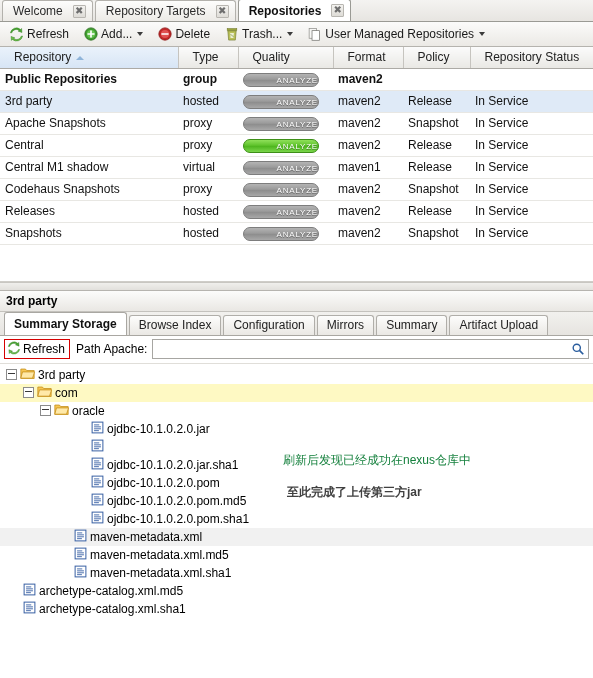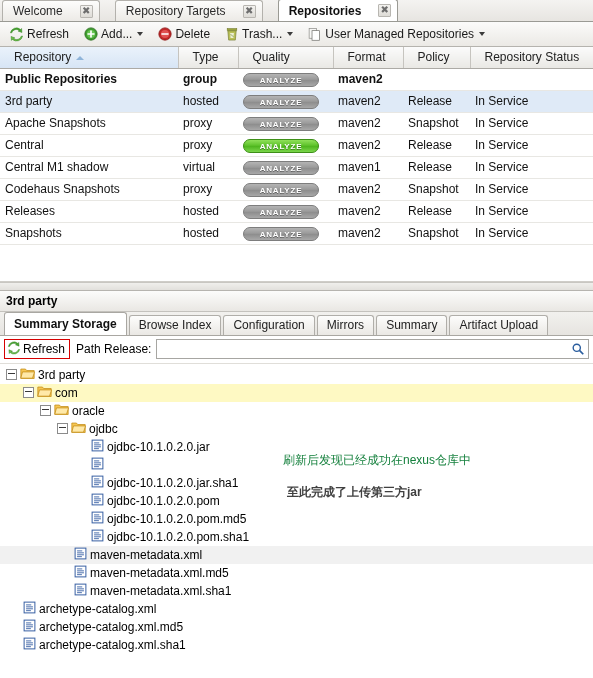--- a/index.html
+++ b/index.html
@@ -33,30 +33,29 @@
     padding-left: 2px;
     box-sizing: border-box;
     position: relative;
   }
   .tab {
     height: 21px;
     box-sizing: border-box;
     display: flex;
     align-items: center;
     padding: 0 6px 0 10px;
-    margin-right: 15px;
+    margin-right: 2px;
     border: 1px solid #b3b1ac;
     border-bottom: none;
     border-radius: 3px 3px 0 0;
     background: linear-gradient(to bottom, #fdfdfc 0%, #eceae6 100%);
     color: #2b2b2b;
     font-size: 12px;
     white-space: nowrap;
     cursor: pointer;
-    gap: 7px;
   }
   .tab.active {
     background: #ffffff;
     font-weight: bold;
     color: #111;
     height: 22px;
     border-color: #9a9a94;
     position: relative;
     z-index: 3;
   }
@@ -156,23 +155,23 @@
   tr.row-selected td {
     background: #dfeaf7;
     border-top: 1px dotted #5f8fc4;
     border-bottom: 1px dotted #5f8fc4;
   }
   .pill {
     display: inline-block;
     width: 76px;
     height: 14px;
     line-height: 14px;
-    text-align: center;
+    text-align: right;
     font-size: 8px;
-    font-weight: bold;
+    font-weight: normal;
     letter-spacing: 0.8px;
     color: #ffffff;
     border-radius: 8px;
     background: linear-gradient(to bottom, #b4b4b4 0%, #9a9a9a 45%, #8c8c8c 50%, #a8a8a8 100%);
     border: 1px solid #7d7d7d;
     box-sizing: border-box;
     text-shadow: 0 1px 0 rgba(0,0,0,.35);
   }
   .pill.green {
     background: linear-gradient(to bottom, #8fe05a 0%, #5fc32c 45%, #4cb41c 50%, #7ad64a 100%);
@@ -503,21 +502,21 @@
   <div class="lookupbar">
     <div class="refresh-hl">
       <span class="ic">
         <svg width="14" height="14" viewBox="0 0 16 16">
           <path d="M3 6.2a5 5 0 0 1 8.3-2.1l-1.6.2 4.1 1.6-.4-4.3-1 1.1A6.6 6.6 0 0 0 1.5 6.2z" fill="#4aa832" stroke="#2f7a1e" stroke-width=".5"></path>
           <path d="M13 9.8a5 5 0 0 1-8.3 2.1l1.6-.2L2.2 10l.4 4.3 1-1.1a6.6 6.6 0 0 0 10.9-3.5z" fill="#6cc24a" stroke="#2f7a1e" stroke-width=".5"></path>
         </svg>
       </span>
       <span>Refresh</span>
     </div>
-    <span class="lookup-label">Path Release:</span>
+    <span class="lookup-label">Path Apache:</span>
     <div class="lookup-field">
       <input type="text" id="lookup-input" placeholder="" style="">
       <span class="magnifier">
         <svg width="14" height="14" viewBox="0 0 16 16">
           <circle cx="6.6" cy="6.6" r="4.1" fill="none" stroke="#2a5d9e" stroke-width="1.6"></circle>
           <line x1="9.7" y1="9.7" x2="14" y2="14" stroke="#2a5d9e" stroke-width="2"></line>
         </svg>
       </span>
     </div>
   </div>
@@ -544,29 +543,20 @@
       <div class="tnode">
         <span style="display: inline-block; flex: 0 0 auto; width: 40px;"></span>
         <span class="toggle"></span>
         <span class="ic"><svg width="15" height="13" viewBox="0 0 16 14">
             <path d="M.8 2.2h5l1.3 1.6h8.1v8.6H.8z" fill="#f6c653" stroke="#c28b14" stroke-width=".8"></path>
             <path d="M2.6 5.3h13L13.4 12H.8z" fill="#ffe9a8" stroke="#c28b14" stroke-width=".8"></path>
           </svg></span>
         <span class="tlabel">oracle</span>
       </div>
       <div class="tnode">
-        <span style="display: inline-block; flex: 0 0 auto; width: 57px;"></span>
-        <span class="toggle"></span>
-        <span class="ic"><svg width="15" height="13" viewBox="0 0 16 14">
-            <path d="M.8 2.2h5l1.3 1.6h8.1v8.6H.8z" fill="#f6c653" stroke="#c28b14" stroke-width=".8"></path>
-            <path d="M2.6 5.3h13L13.4 12H.8z" fill="#ffe9a8" stroke="#c28b14" stroke-width=".8"></path>
-          </svg></span>
-        <span class="tlabel">ojdbc</span>
-      </div>
-      <div class="tnode">
         <span style="display: inline-block; flex: 0 0 auto; width: 91px;"></span>
         <span class="ic"><svg width="13" height="13" viewBox="0 0 14 14">
             <rect x="1.2" y="1.2" width="11.6" height="11.6" fill="#ffffff" stroke="#3c63a5" stroke-width="1.1"></rect>
             <path d="M3.3 4.2h5.6M3.3 6.3h7.4M3.3 8.4h7.4M3.3 10.4h5.2" stroke="#3c63a5" stroke-width="1"></path>
           </svg></span>
         <span class="tlabel">ojdbc-10.1.0.2.0.jar</span>
       </div>
       <div class="tnode">
         <span style="display: inline-block; flex: 0 0 auto; width: 91px;"></span>
         <span class="ic"><svg width="13" height="13" viewBox="0 0 14 14">
@@ -622,28 +612,20 @@
           </svg></span>
         <span class="tlabel">maven-metadata.xml.md5</span>
       </div>
       <div class="tnode">
         <span style="display: inline-block; flex: 0 0 auto; width: 74px;"></span>
         <span class="ic"><svg width="13" height="13" viewBox="0 0 14 14">
             <rect x="1.2" y="1.2" width="11.6" height="11.6" fill="#ffffff" stroke="#3c63a5" stroke-width="1.1"></rect>
             <path d="M3.3 4.2h5.6M3.3 6.3h7.4M3.3 8.4h7.4M3.3 10.4h5.2" stroke="#3c63a5" stroke-width="1"></path>
           </svg></span>
         <span class="tlabel">maven-metadata.xml.sha1</span>
-      </div>
-      <div class="tnode">
-        <span style="display: inline-block; flex: 0 0 auto; width: 23px;"></span>
-        <span class="ic"><svg width="13" height="13" viewBox="0 0 14 14">
-            <rect x="1.2" y="1.2" width="11.6" height="11.6" fill="#ffffff" stroke="#3c63a5" stroke-width="1.1"></rect>
-            <path d="M3.3 4.2h5.6M3.3 6.3h7.4M3.3 8.4h7.4M3.3 10.4h5.2" stroke="#3c63a5" stroke-width="1"></path>
-          </svg></span>
-        <span class="tlabel">archetype-catalog.xml</span>
       </div>
       <div class="tnode">
         <span style="display: inline-block; flex: 0 0 auto; width: 23px;"></span>
         <span class="ic"><svg width="13" height="13" viewBox="0 0 14 14">
             <rect x="1.2" y="1.2" width="11.6" height="11.6" fill="#ffffff" stroke="#3c63a5" stroke-width="1.1"></rect>
             <path d="M3.3 4.2h5.6M3.3 6.3h7.4M3.3 8.4h7.4M3.3 10.4h5.2" stroke="#3c63a5" stroke-width="1"></path>
           </svg></span>
         <span class="tlabel">archetype-catalog.xml.md5</span>
       </div>
       <div class="tnode">

